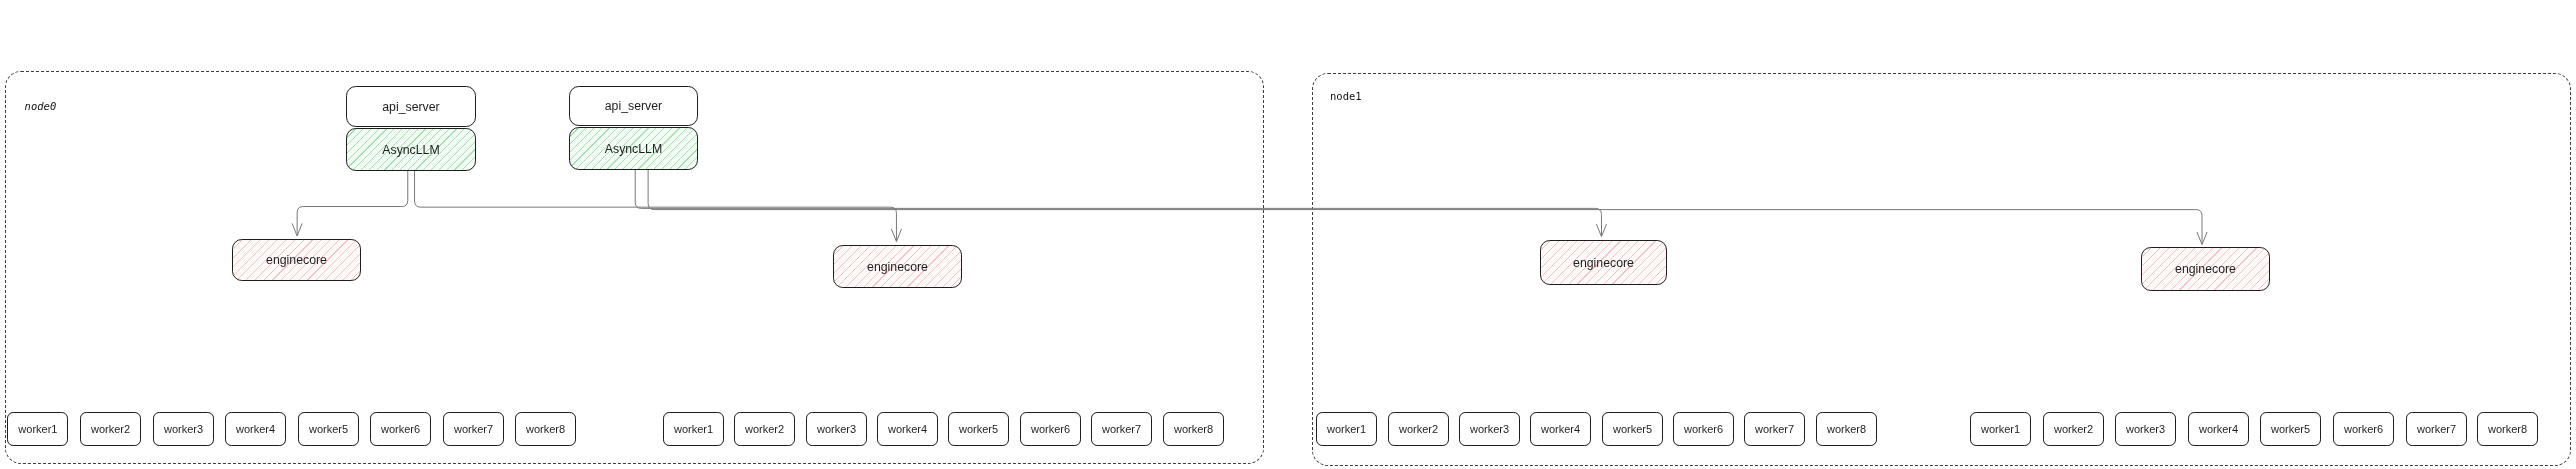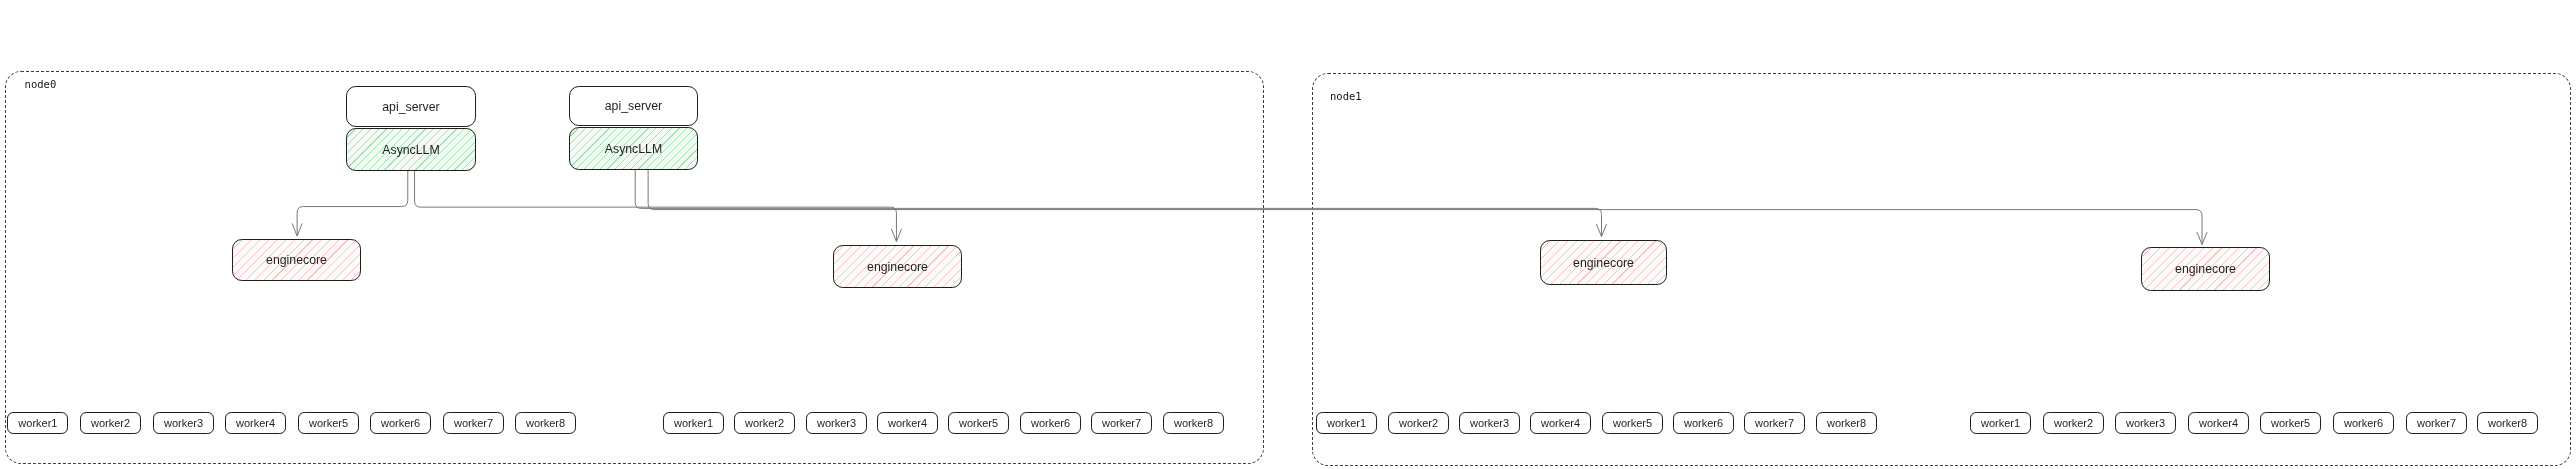--- a/index.html
+++ b/index.html
@@ -10,34 +10,34 @@
   .edges{position:absolute;top:0;left:0;width:2576px;height:469px;}
   .edges path{fill:none;stroke:#757575;stroke-width:1.6;stroke-linecap:round;stroke-linejoin:round;}
   .node-box{position:absolute;border:1.2px dashed #3d3d3d;border-radius:16px;background:transparent;}
   .node-label{position:absolute;font-family:"DejaVu Sans Mono",monospace;font-size:10.5px;color:#111;}
   .box{position:absolute;box-sizing:border-box;border:1.2px solid #1e1e1e;border-radius:9.8px;
        display:flex;align-items:center;justify-content:center;font-size:12.3px;background:#ffffff;}
   .hatch-green{background-color:#f2fcf4;
        background-image:repeating-linear-gradient(135deg,rgba(64,192,87,0.45) 0 0.9px,transparent 0.9px 5.5px);}
   .hatch-red{background-color:#fffafa;
        background-image:repeating-linear-gradient(135deg,rgba(224,73,73,0.32) 0 0.8px,transparent 0.8px 6.2px);}
-  .worker{position:absolute;box-sizing:border-box;width:61px;height:22px;top:412px;
+  .worker{position:absolute;box-sizing:border-box;width:61px;height:34px;top:412px;
        border:1.2px solid #1e1e1e;border-radius:6.2px;background:#ffffff;
        display:flex;align-items:center;justify-content:center;font-size:11px;}
 </style>
 </head>
 <body>
 
 <div class="canvas">
 
 
   <div class="node-box" style="left:4.9px;top:71px;width:1257px;height:391px;"></div>
   <div class="node-box" style="left:1312px;top:73px;width:1257px;height:391px;"></div>
 
-  <div class="node-label" style="left:24.6px;top:78px;">node0</div>
+  <div class="node-label" style="left:24.6px;top:100px;font-style:italic;">node0</div>
   <div class="node-label" style="left:1330px;top:90px;text-align:center;">node1</div>
 
   <svg class="edges" viewBox="0 0 4188 763">
     <path d="M662,278 V326 Q662,336 652,336 H492 Q482,336 482,346 V382"></path>
     <path d="M474,364 L482,384 L490,364"></path>
     <path d="M673,278 V327 Q673,337 683,337 H1447 Q1457,337 1457,347 V391"></path>
     <path d="M1449,373 L1457,393 L1465,373"></path>
     <path d="M1032,277 V329 Q1032,339 1042,339 H2594 Q2604,339 2604,349 V383"></path>
     <path d="M2596,365 L2604,385 L2612,365"></path>
     <path d="M1053,277 V331 Q1053,341 1063,341 H3571 Q3581,341 3581,351 V396"></path>

